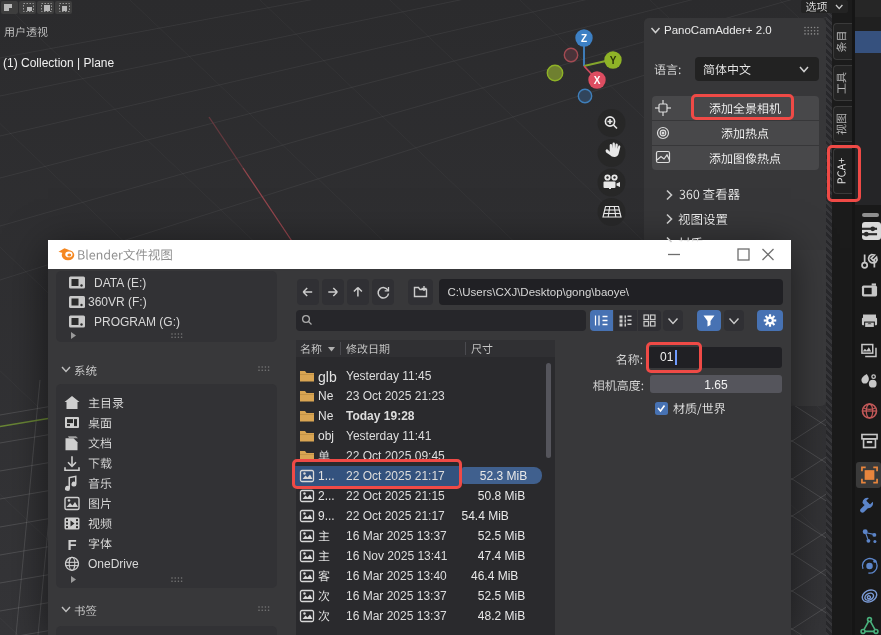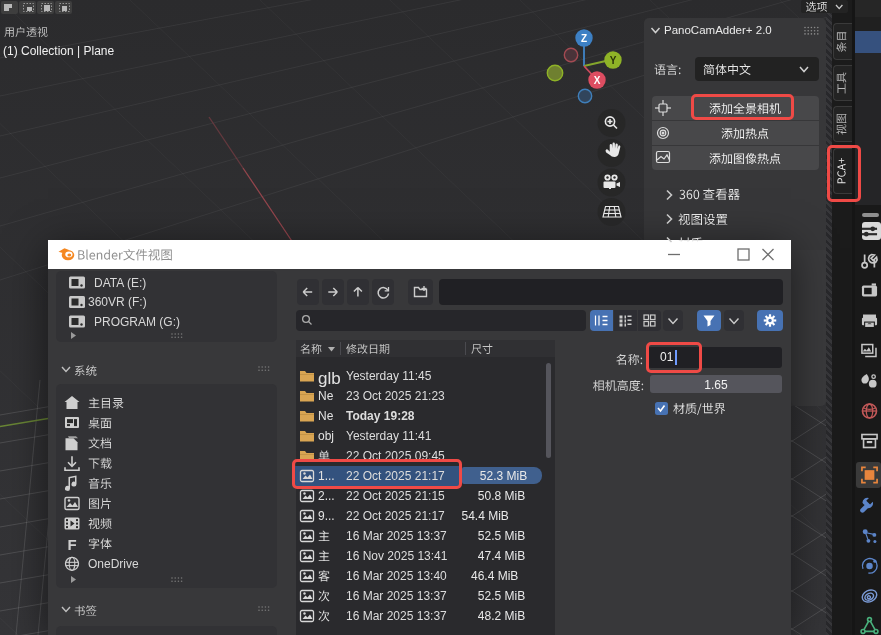--- a/index.html
+++ b/index.html
@@ -62,21 +62,21 @@
       </g>
       <line x1="209" y1="117" x2="243" y2="168" stroke="#7d3d44" stroke-width="1.3" stroke-opacity="0.7"></line>
       <line x1="243" y1="168" x2="292.5" y2="242" stroke="#9a474e" stroke-width="1.3" stroke-opacity="0.95"></line>
       <line x1="0" y1="426.5" x2="48" y2="418.5" stroke="#6f8f35" stroke-width="1.5" stroke-opacity="0.9"></line>
     </svg>
     <div style="position:absolute;left:1px;top:1px;width:17px;height:13px;background:#3e3e3e;border-radius:2px;"></div>
     <div style="position:absolute;left:19px;top:1px;width:17px;height:13px;background:#3e3e3e;border-radius:2px;"></div>
     <div style="position:absolute;left:37px;top:1px;width:17px;height:13px;background:#3e3e3e;border-radius:2px;"></div>
     <div style="position:absolute;left:55px;top:1px;width:17px;height:13px;background:#3e3e3e;border-radius:2px;"></div>
     <div style="position:absolute;left:801px;top:0px;width:47px;height:13px;background:#232323;border-radius:2px;z-index:5;"></div>
-    <div style="position:absolute;left:3px;top:44px;font-size:12px;color:#f0f0f0;font-weight:400;white-space:pre;line-height:1.2;">(1) Collection | Plane</div>
+    <div style="position:absolute;left:3px;top:56px;font-size:12px;color:#f0f0f0;font-weight:400;white-space:pre;line-height:1.2;">(1) Collection | Plane</div>
     <div style="position:absolute;left:644px;top:18px;width:182px;height:388px;background:#373739;border-radius:5px;overflow:hidden;"></div>
     <div style="position:absolute;left:664px;top:24px;font-size:11.5px;color:#eaeaea;font-weight:400;white-space:pre;line-height:1.2;">PanoCamAdder+ 2.0</div>
     <div style="position:absolute;left:695px;top:57px;width:124px;height:24px;background:#222222;border-radius:4px;"></div>
     <div style="position:absolute;left:652px;top:96px;width:167px;height:24px;background:#48484a;border-radius:4px 4px 0 0;"></div>
     <div style="position:absolute;left:652px;top:121px;width:167px;height:24px;background:#48484a;border-radius:0;"></div>
     <div style="position:absolute;left:652px;top:146px;width:167px;height:24px;background:#48484a;border-radius:0 0 4px 4px;"></div>
     <div style="position:absolute;left:791px;top:250px;width:35px;height:156px;background:#3a3a3c;border-radius:0 0 5px 5px;"></div>
     <div style="position:absolute;left:826px;top:13px;width:6.5px;height:622px;background:repeating-linear-gradient(45deg,#37373a 0 2.2px,#28282b 2.2px 5px);"></div>
     <div style="position:absolute;left:832px;top:0px;width:20px;height:635px;background:#1b1b1b;"></div>
     <div style="position:absolute;left:832.5px;top:23px;width:19.5px;height:37px;background:#232323;border:1px solid #3a3a3a;border-right:none;border-radius:4px 0 0 4px;"></div>
@@ -100,33 +100,34 @@
     <div style="position:absolute;left:94px;top:314.5px;font-size:12px;color:#d8d8d8;font-weight:400;white-space:pre;line-height:1.2;">PROGRAM (G:)</div>
     <div style="position:absolute;left:56px;top:384px;width:221px;height:204px;background:#323235;border-radius:5px;"></div>
     <div style="position:absolute;left:88px;top:556.8px;font-size:12px;color:#d8d8d8;font-weight:400;white-space:pre;line-height:1.2;">OneDrive</div>
     <div style="position:absolute;left:56px;top:626px;width:221px;height:9px;background:#323235;border-radius:5px 5px 0 0;"></div>
     <div style="position:absolute;left:297.0px;top:279px;width:21.5px;height:26px;background:#303034;border-radius:4px;"></div>
     <div style="position:absolute;left:322.1px;top:279px;width:21.5px;height:26px;background:#303034;border-radius:4px;"></div>
     <div style="position:absolute;left:347.2px;top:279px;width:21.5px;height:26px;background:#303034;border-radius:4px;"></div>
     <div style="position:absolute;left:372.3px;top:279px;width:21.5px;height:26px;background:#303034;border-radius:4px;"></div>
     <div style="position:absolute;left:408px;top:279px;width:25px;height:26px;background:#303034;border-radius:4px;"></div>
     <div style="position:absolute;left:439px;top:279px;width:344px;height:26px;background:#202024;border-radius:4px;"></div>
+    <div style="position:absolute;left:447.5px;top:286px;font-size:11.5px;color:#d6d6d6;font-weight:400;white-space:pre;line-height:1.2;">C:\Users\CXJ\Desktop\gong\baoye\ </div>
     <div style="position:absolute;left:296px;top:310px;width:290px;height:21px;background:#26262a;border-radius:4px;"></div>
     <div style="position:absolute;left:590px;top:310px;width:23px;height:21px;background:#4772b3;border-radius:4px 0 0 4px;"></div>
     <div style="position:absolute;left:614px;top:310px;width:23px;height:21px;background:#2e2e33;border-radius:0;"></div>
     <div style="position:absolute;left:638px;top:310px;width:23px;height:21px;background:#2e2e33;border-radius:0 4px 4px 0;"></div>
     <div style="position:absolute;left:663px;top:310px;width:20px;height:21px;background:#303034;border-radius:4px;"></div>
     <div style="position:absolute;left:697px;top:310px;width:24px;height:21px;background:#4772b3;border-radius:4px;"></div>
     <div style="position:absolute;left:724px;top:310px;width:20px;height:21px;background:#303034;border-radius:4px;"></div>
     <div style="position:absolute;left:757px;top:310px;width:26px;height:21px;background:#4772b3;border-radius:4px;"></div>
     <div style="position:absolute;left:296px;top:340px;width:259px;height:17px;background:#303033;"></div>
     <div style="position:absolute;left:296px;top:357px;width:259px;height:278px;background:#2a2a2d;"></div>
     <div style="position:absolute;left:294px;top:466px;width:167px;height:20.5px;background:#33527e;"></div>
     <div style="position:absolute;left:461.5px;top:467.4px;width:80px;height:17px;background:#40608e;border-radius:2px 8px 8px 2px;"></div>
-    <div style="position:absolute;left:318px;top:368.5px;font-size:17px;color:#e2e2e2;font-weight:400;white-space:pre;line-height:1.2;">glb</div>
+    <div style="position:absolute;left:318px;top:368.5px;font-size:14px;color:#e2e2e2;font-weight:400;white-space:pre;line-height:1.2;">glb</div>
     <div style="position:absolute;left:346px;top:368.5px;font-size:12px;color:#dddddd;font-weight:400;white-space:pre;line-height:1.2;">Yesterday 11:45</div>
     <div style="position:absolute;left:318px;top:388.5px;font-size:12px;color:#e2e2e2;font-weight:400;white-space:pre;line-height:1.2;">Ne</div>
     <div style="position:absolute;left:346px;top:388.5px;font-size:12px;color:#dddddd;font-weight:400;white-space:pre;line-height:1.2;">23 Oct 2025 21:23</div>
     <div style="position:absolute;left:318px;top:408.5px;font-size:12px;color:#e2e2e2;font-weight:400;white-space:pre;line-height:1.2;">Ne</div>
     <div style="position:absolute;left:346px;top:408.5px;font-size:12px;color:#dddddd;font-weight:700;white-space:pre;line-height:1.2;">Today 19:28</div>
     <div style="position:absolute;left:318px;top:428.5px;font-size:12px;color:#e2e2e2;font-weight:400;white-space:pre;line-height:1.2;">obj</div>
     <div style="position:absolute;left:346px;top:428.5px;font-size:12px;color:#dddddd;font-weight:400;white-space:pre;line-height:1.2;">Yesterday 11:41</div>
     <div style="position:absolute;left:346px;top:448.5px;font-size:12px;color:#dddddd;font-weight:400;white-space:pre;line-height:1.2;">22 Oct 2025 09:45</div>
     <div style="position:absolute;left:318px;top:468.5px;font-size:12px;color:#e2e2e2;font-weight:400;white-space:pre;line-height:1.2;">1...</div>
     <div style="position:absolute;left:346px;top:468.5px;font-size:12px;color:#dddddd;font-weight:400;white-space:pre;line-height:1.2;">22 Oct 2025 21:17</div>

